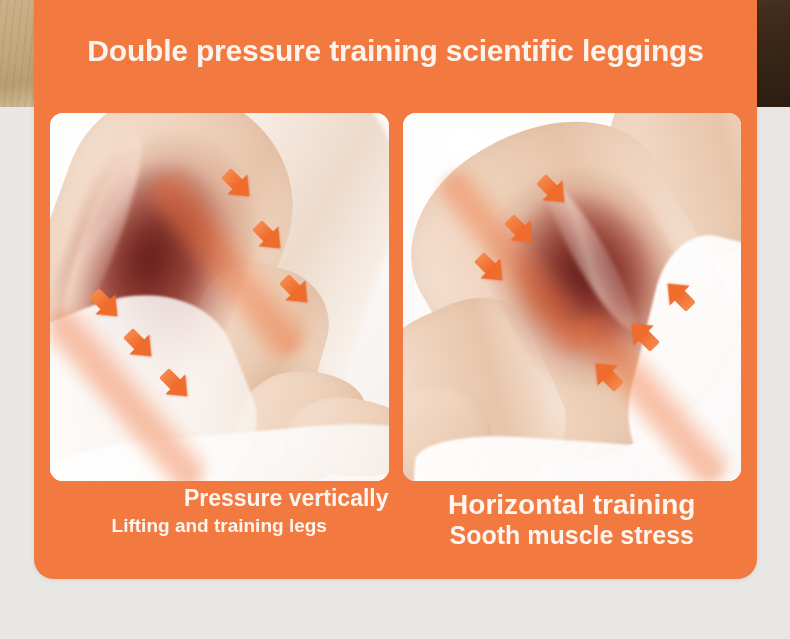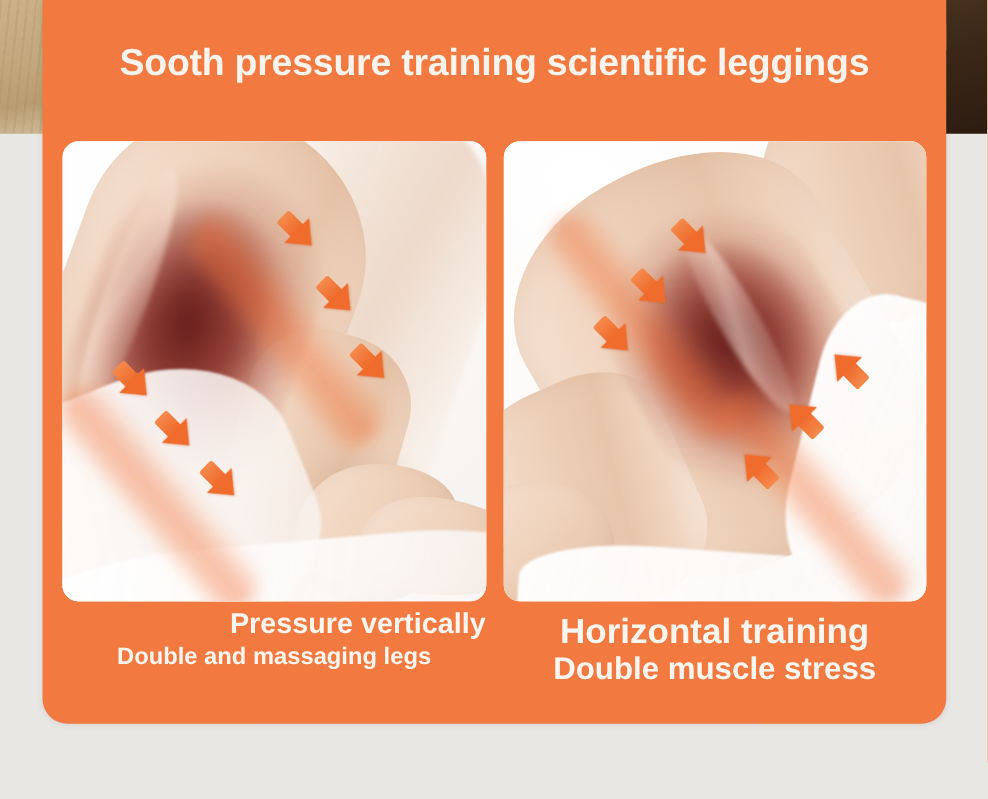--- a/index.html
+++ b/index.html
@@ -257,21 +257,21 @@
 </head>
 <body>
 
 <div id="page">
 
   <div class="photo-strip left"></div>
   <div class="photo-strip right"></div>
 
   <div class="card">
 
-    <div class="card-title">Sooth pressure training scientific leggings</div>
+    <div class="card-title">Double pressure training scientific leggings</div>
 
     <div class="panels">
 
       <div class="panel">
         <div class="scene">
           <div class="bg-wash"></div>
 
           <div class="back-limb" style="left:108px; top:-40px; width:210px; height:430px;
                       transform: rotate(19deg);
                       border-radius: 50% 50% 46% 46% / 30% 30% 20% 20%;"></div>
@@ -409,22 +409,22 @@
             <span class="head"></span>
           </div>
         </div>
       </div>
 
     </div>
 
     <div class="captions">
       <div class="cap-col cap-left">
         <div class="cap-main">Pressure vertically</div>
-        <div class="cap-sub">Double and massaging legs</div>
+        <div class="cap-sub">Lifting and training legs</div>
       </div>
       <div class="cap-col cap-right">
         <div class="cap-main">Horizontal training</div>
-        <div class="cap-sub">Double muscle stress</div>
+        <div class="cap-sub">Sooth muscle stress</div>
       </div>
     </div>
 
   </div>
 </div>
 
 </body></html>

